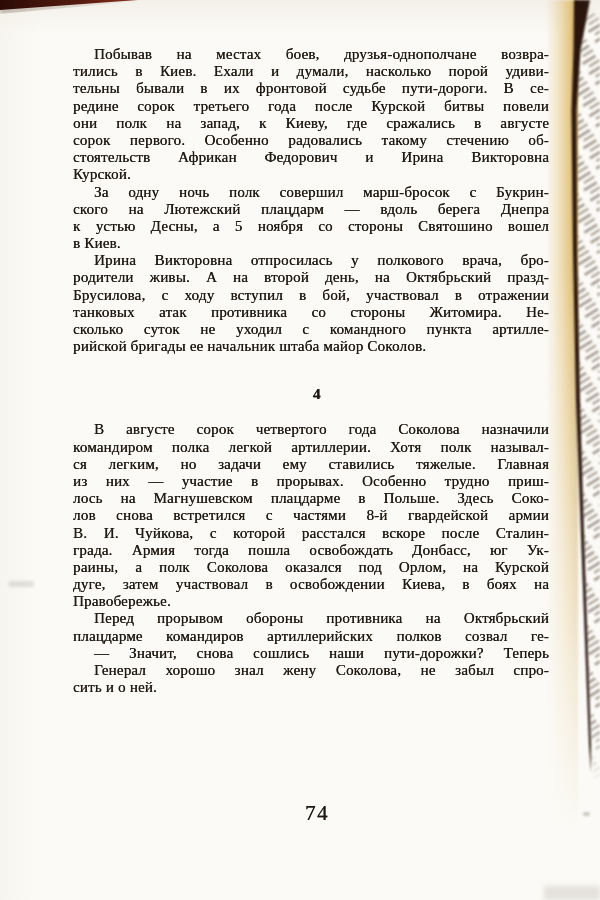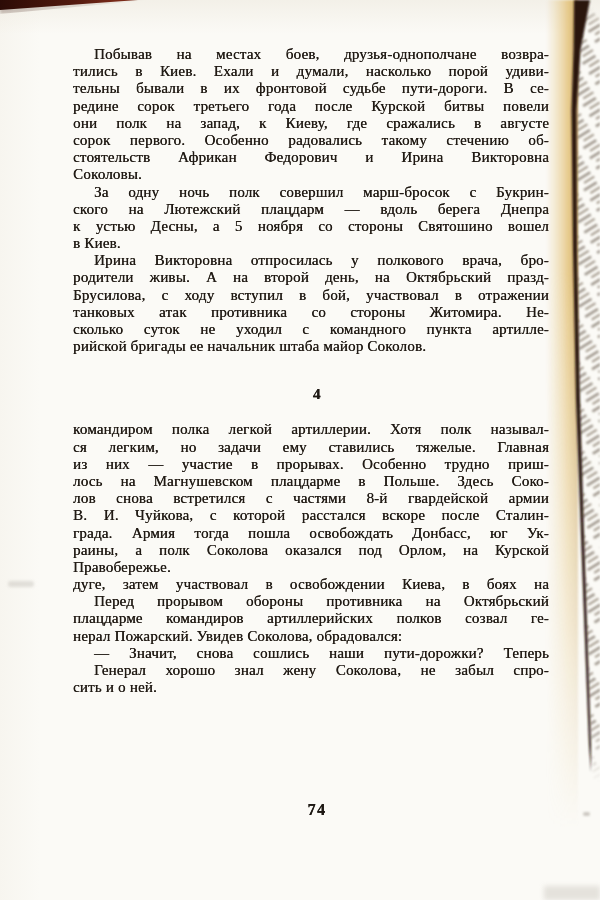--- a/index.html
+++ b/index.html
@@ -60,22 +60,22 @@
     letter-spacing: 1px;
     transform: translateX(6px);
     color: #1d1813;
   }
   .page-number {
     position: absolute;
     left: 73px; top: 801px;
     width: 476px;
     text-align: center;
     transform: translateX(6px);
-    font-weight: bold;
-    font-size: 16px;
+    font-weight: normal;
+    font-size: 21px;
     letter-spacing: 1.5px;
     color: #1d1813;
     text-shadow: 0.25px 0 0 currentColor;
   }
   .edge-svg { position: absolute; left: 0; top: 0; }
   .smudge-left {
     position: absolute;
     left: 8px; top: 581px;
     width: 26px; height: 6px;
     background: rgba(110,105,95,0.18);
@@ -108,55 +108,55 @@
 
   <div class="text-block">
       <div class="para">
         <div class="line first">Побывав на местах боев, друзья-однополчане возвра-</div>
         <div class="line">тились в Киев. Ехали и думали, насколько порой удиви-</div>
         <div class="line">тельны бывали в их фронтовой судьбе пути-дороги. В се-</div>
         <div class="line">редине сорок третьего года после Курской битвы повели</div>
         <div class="line">они полк на запад, к Киеву, где сражались в августе</div>
         <div class="line">сорок первого. Особенно радовались такому стечению об-</div>
         <div class="line">стоятельств Африкан Федорович и Ирина Викторовна</div>
-        <div class="line last">Соколовы.</div>
+        <div class="line last">Курской.</div>
       </div>
       <div class="para">
         <div class="line first">За одну ночь полк совершил марш-бросок с Букрин-</div>
         <div class="line">ского на Лютежский плацдарм — вдоль берега Днепра</div>
         <div class="line">к устью Десны, а 5 ноября со стороны Святошино вошел</div>
         <div class="line last">в Киев.</div>
       </div>
       <div class="para">
         <div class="line first">Ирина Викторовна отпросилась у полкового врача, бро-</div>
         <div class="line">родители живы. А на второй день, на Октябрьский празд-</div>
       </div>
       <div class="para">
         <div class="line">Брусилова, с ходу вступил в бой, участвовал в отражении</div>
         <div class="line">танковых атак противника со стороны Житомира. Не-</div>
         <div class="line">сколько суток не уходил с командного пункта артилле-</div>
         <div class="line last">рийской бригады ее начальник штаба майор Соколов.</div>
       </div>
       <div class="section-num">4</div>
       <div class="para">
+        <div class="line first">В августе сорок четвертого года Соколова назначили</div>
         <div class="line">командиром полка легкой артиллерии. Хотя полк называл-</div>
         <div class="line">ся легким, но задачи ему ставились тяжелые. Главная</div>
         <div class="line">из них — участие в прорывах. Особенно трудно приш-</div>
         <div class="line">лось на Магнушевском плацдарме в Польше. Здесь Соко-</div>
         <div class="line">лов снова встретился с частями 8-й гвардейской армии</div>
         <div class="line">В. И. Чуйкова, с которой расстался вскоре после Сталин-</div>
         <div class="line">града. Армия тогда пошла освобождать Донбасс, юг Ук-</div>
         <div class="line">раины, а полк Соколова оказался под Орлом, на Курской</div>
+        <div class="line">дуге, затем участвовал в освобождении Киева, в боях на</div>
         <div class="line last">Правобережье.</div>
-        <div class="line">дуге, затем участвовал в освобождении Киева, в боях на</div>
       </div>
       <div class="para">
         <div class="line first">Перед прорывом обороны противника на Октябрьский</div>
         <div class="line">плацдарме командиров артиллерийских полков созвал ге-</div>
-        <div class="line last">нерал Пожарский. Увидев Соколова, обрадовался:</div>
       </div>
       <div class="para">
         <div class="line first">— Значит, снова сошлись наши пути-дорожки? Теперь</div>
       </div>
       <div class="para">
         <div class="line first">Генерал хорошо знал жену Соколова, не забыл спро-</div>
         <div class="line last">сить и о ней.</div>
       </div>
     </div>
 

